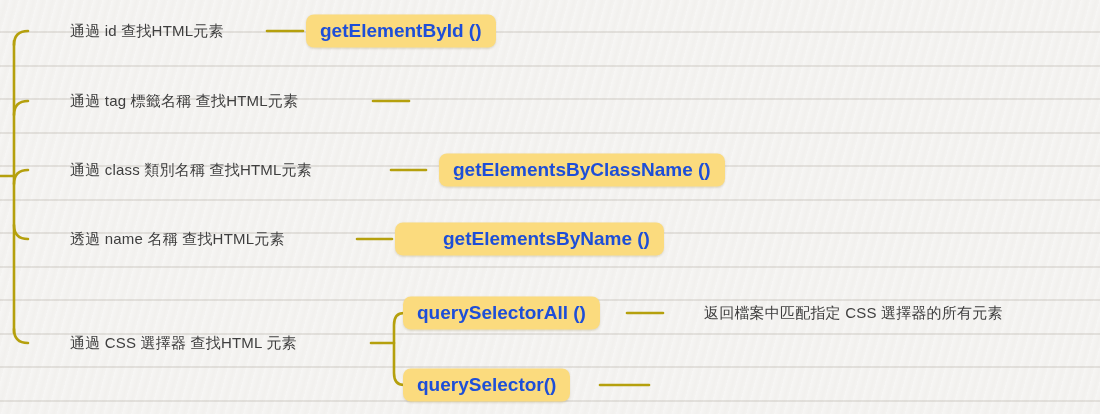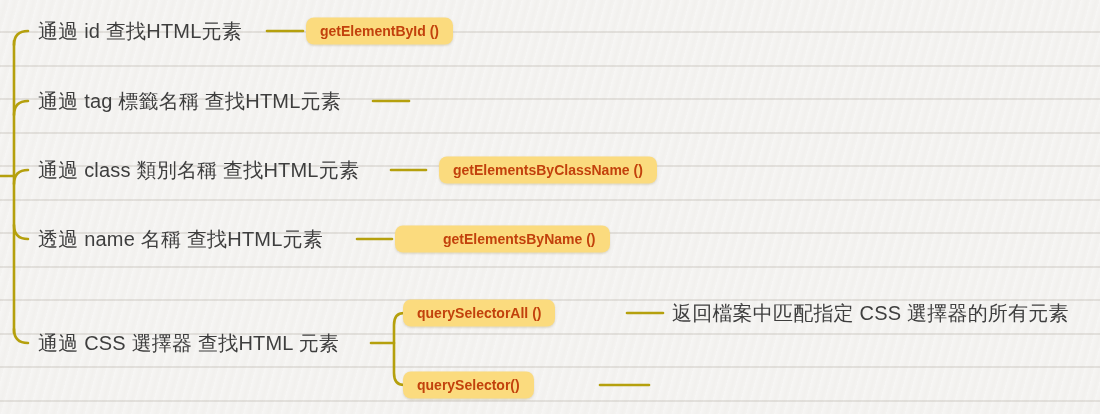--- a/index.html
+++ b/index.html
@@ -38,35 +38,36 @@
   svg.connectors path {
     fill: none;
     stroke: #b5a00d;
     stroke-width: 2.6;
     stroke-linecap: round;
   }
 
   .label, .desc {
     position: absolute;
     transform: translateY(-50%);
-    font-size: 20px;
+    font-size: 15px;
     color: #3e3e3e;
     white-space: nowrap;
     letter-spacing: 0.2px;
+    margin-left: 32px;
   }
 
   .topic {
     position: absolute;
     transform: translateY(-50%);
     background: #fbdb7e;
     border-radius: 8px;
     padding: 5px 14px 6px 14px;
-    font-size: 14px;
+    font-size: 19px;
     font-weight: bold;
-    color: #c2410c;
+    color: #1d4ed8;
     white-space: nowrap;
     box-shadow: 0 1px 2px rgba(120,100,30,0.18);
     text-align: center;
   }
 </style>
 </head>
 <body>
 
 <div class="canvas">
 

